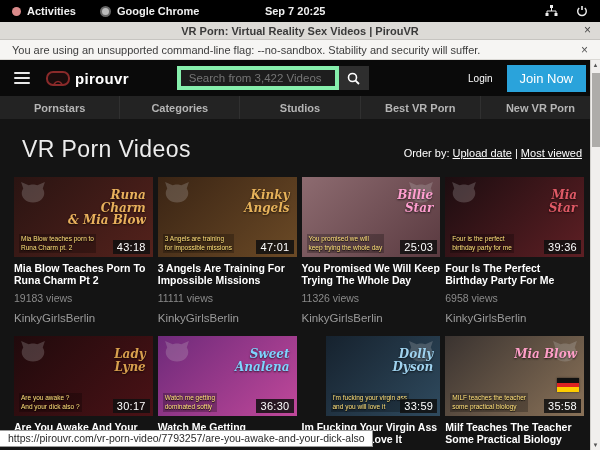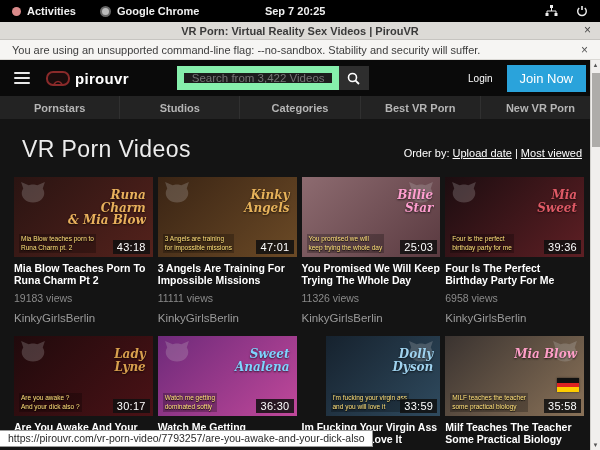--- a/index.html
+++ b/index.html
@@ -37,21 +37,21 @@
              overflow:hidden; }
 
   
   #siteheader { height:36px; background:#0a0a0a; display:flex; align-items:center;
                 padding:0 14px; }
   .burger { width:16px; display:flex; flex-direction:column; gap:3px; cursor:pointer; }
   .burger i { height:2px; background:#e8e8e8; border-radius:1px; }
   .logo { display:flex; align-items:center; gap:5px; margin-left:16px; cursor:pointer; }
   .logo-text { color:#fff; font-size:15px; font-weight:bold; letter-spacing:.3px; }
   .searchwrap { display:flex; margin-left:48px; }
-  .searchwrap input { width:162px; height:24px; background:#1d1d1d; border:7px solid #86efac;
+  .searchwrap input { width:162px; height:24px; background:#1d1d1d; border:4px solid #86efac;
                       color:#9a9a9a; font-size:11.5px; padding:0 8px; outline:none;
                       font-family:"Liberation Sans", sans-serif; }
   .searchbtn { width:30px; height:24px; background:#2e2e2e; border:none; display:flex;
                align-items:center; justify-content:center; cursor:pointer; }
   .hdr-right { margin-left:auto; display:flex; align-items:center; gap:14px; }
   .login { color:#fff; font-size:10px; text-decoration:none; cursor:pointer; }
   .join { color:#fff; font-size:13px; border:none; padding:6px 13px; cursor:pointer;
           font-family:"Liberation Sans", sans-serif; }
 
   
@@ -172,22 +172,22 @@
       </button>
     </div>
     <div class="hdr-right">
       <a class="login">Login</a>
       <button class="join" id="joinbtn" style="background: rgb(42, 163, 219);">Join Now</button>
     </div>
   </div>
 
   <nav id="sitenav">
     <div class="nav-item">Pornstars</div>
+    <div class="nav-item">Categories</div>
     <div class="nav-item">Studios</div>
-    <div class="nav-item">Categories</div>
     <div class="nav-item">Best VR Porn</div>
     <div class="nav-item">New VR Porn</div>
   </nav>
 
   <div id="pagehead">
     <h1>VR Porn Videos</h1>
     <div class="orderby">
       <span>Order by:</span>
       <a>Upload date</a><span> | </span><a>Most viewed</a>
     </div>
@@ -239,21 +239,21 @@
         <h3 class="vtitle">You Promised We Will Keep Trying The Whole Day</h3>
         <div class="views">11326 views</div>
         <a class="studio">KinkyGirlsBerlin</a>
       </article>
       <article class="card">
         <div class="thumb" style="background: linear-gradient(135deg, rgb(28, 13, 16) 0%, rgb(94, 31, 36) 100%);">
           <svg class="cat tl" viewBox="0 0 24 20">
             <path d="M3 6 L1 0 L8 3 C10 2 14 2 16 3 L23 0 L21 6 C23 9 23 13 20 16 C16 20 8 20 4 16 C1 13 1 9 3 6 Z" fill="rgba(210,210,210,0.4)"></path>
           </svg>
           <div class="oname" style="color: rgb(224, 90, 102);">Mia
-Sweet</div>
+Star</div>
           <div class="cap">Four is the perfect
 birthday party for me</div>
           <span class="dur">39:36</span>
         </div>
         <h3 class="vtitle">Four Is The Perfect Birthday Party For Me</h3>
         <div class="views">6958 views</div>
         <a class="studio">KinkyGirlsBerlin</a>
       </article>
       <article class="card">
         <div class="thumb" style="background: linear-gradient(135deg, rgb(32, 10, 12) 0%, rgb(74, 18, 22) 100%);">

